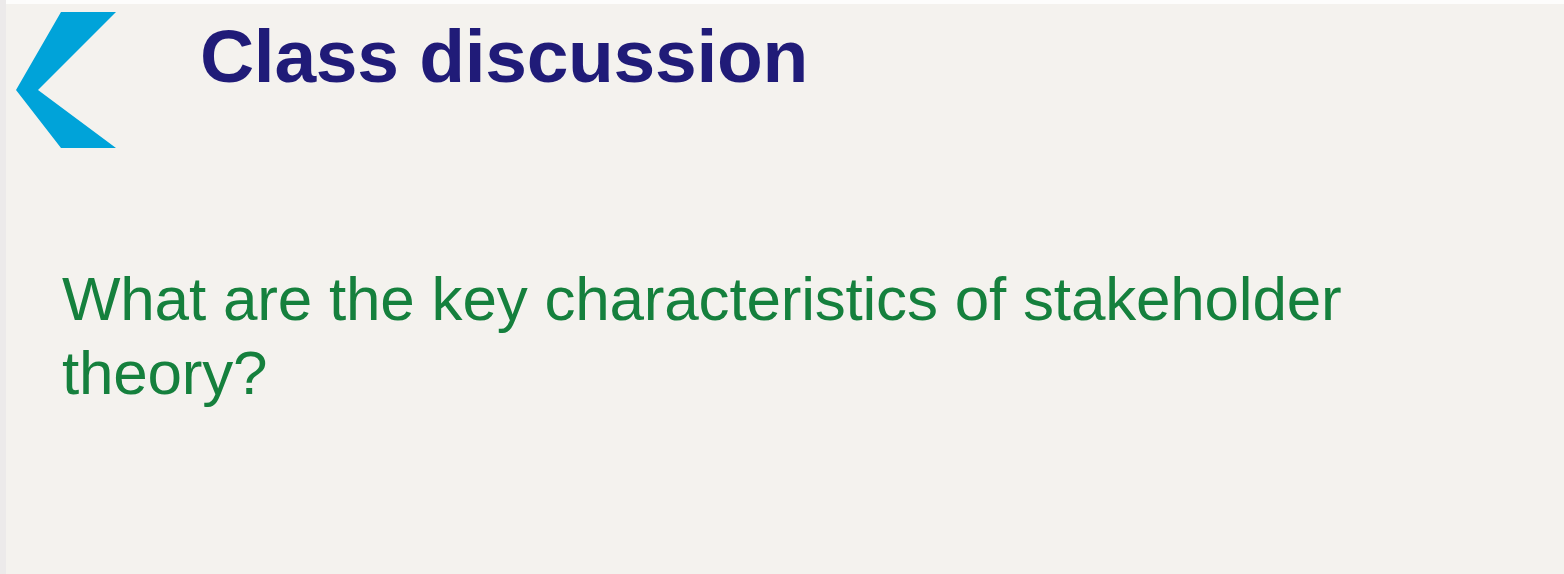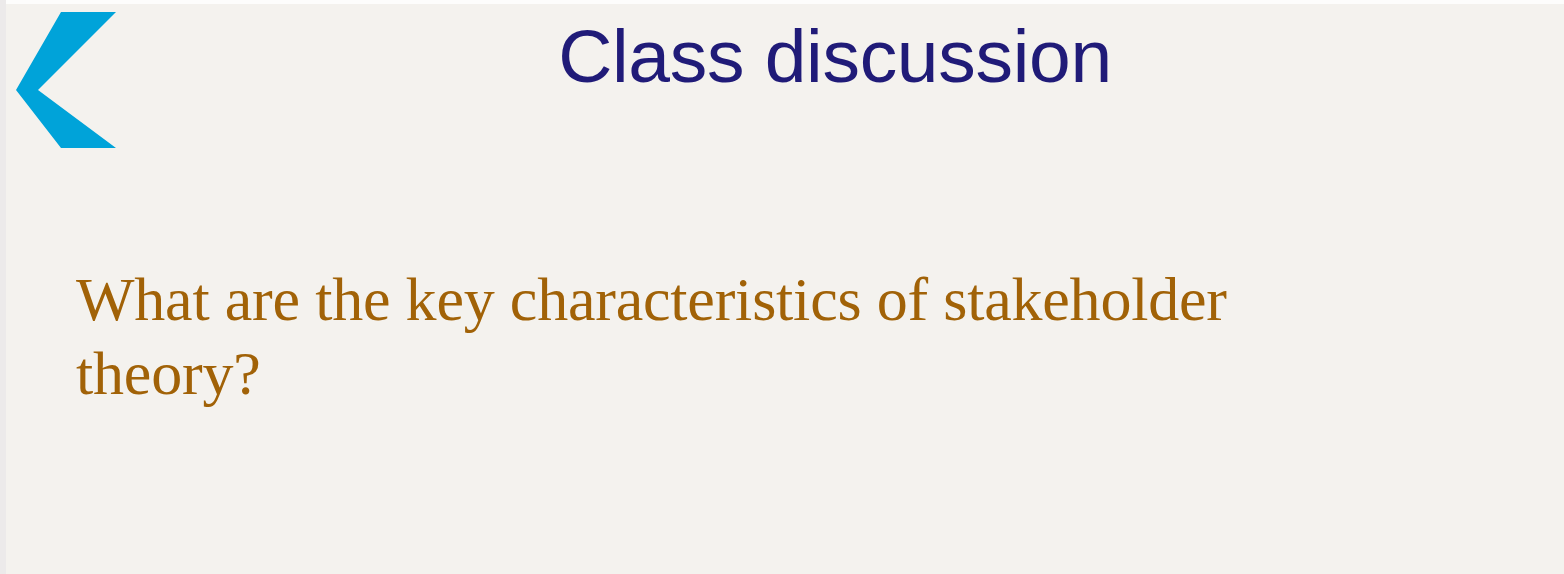--- a/index.html
+++ b/index.html
@@ -57,42 +57,42 @@
     width: 100%;
     height: 100%;
   }
 
   
   .slide-title {
     position: absolute;
     left: 200px;
     top: 14px;
     width: 1270px;
-    text-align: center;
+    text-align: left;
     font-family: "Liberation Sans", sans-serif;
     font-size: 75px;
-    font-weight: 400;
+    font-weight: 700;
     line-height: 1.12;
     letter-spacing: -0.3px;
     color: #201b78;
     white-space: nowrap;
   }
 
   
   .slide-body {
     position: absolute;
-    left: 76px;
+    left: 62px;
     top: 262px;
     width: 1300px;
-    font-family: Liberation Serif, serif;
+    font-family: Liberation Sans, sans-serif;
     font-size: 62px;
     font-weight: 400;
     line-height: 1.2;
     letter-spacing: -0.2px;
-    color: #a16207;
+    color: #15803d;
   }
 </style>
 </head>
 <body>
 
 <div id="slide">
 
   <div class="edge-strip-top"></div>
   <div class="edge-strip-left"></div>
 

